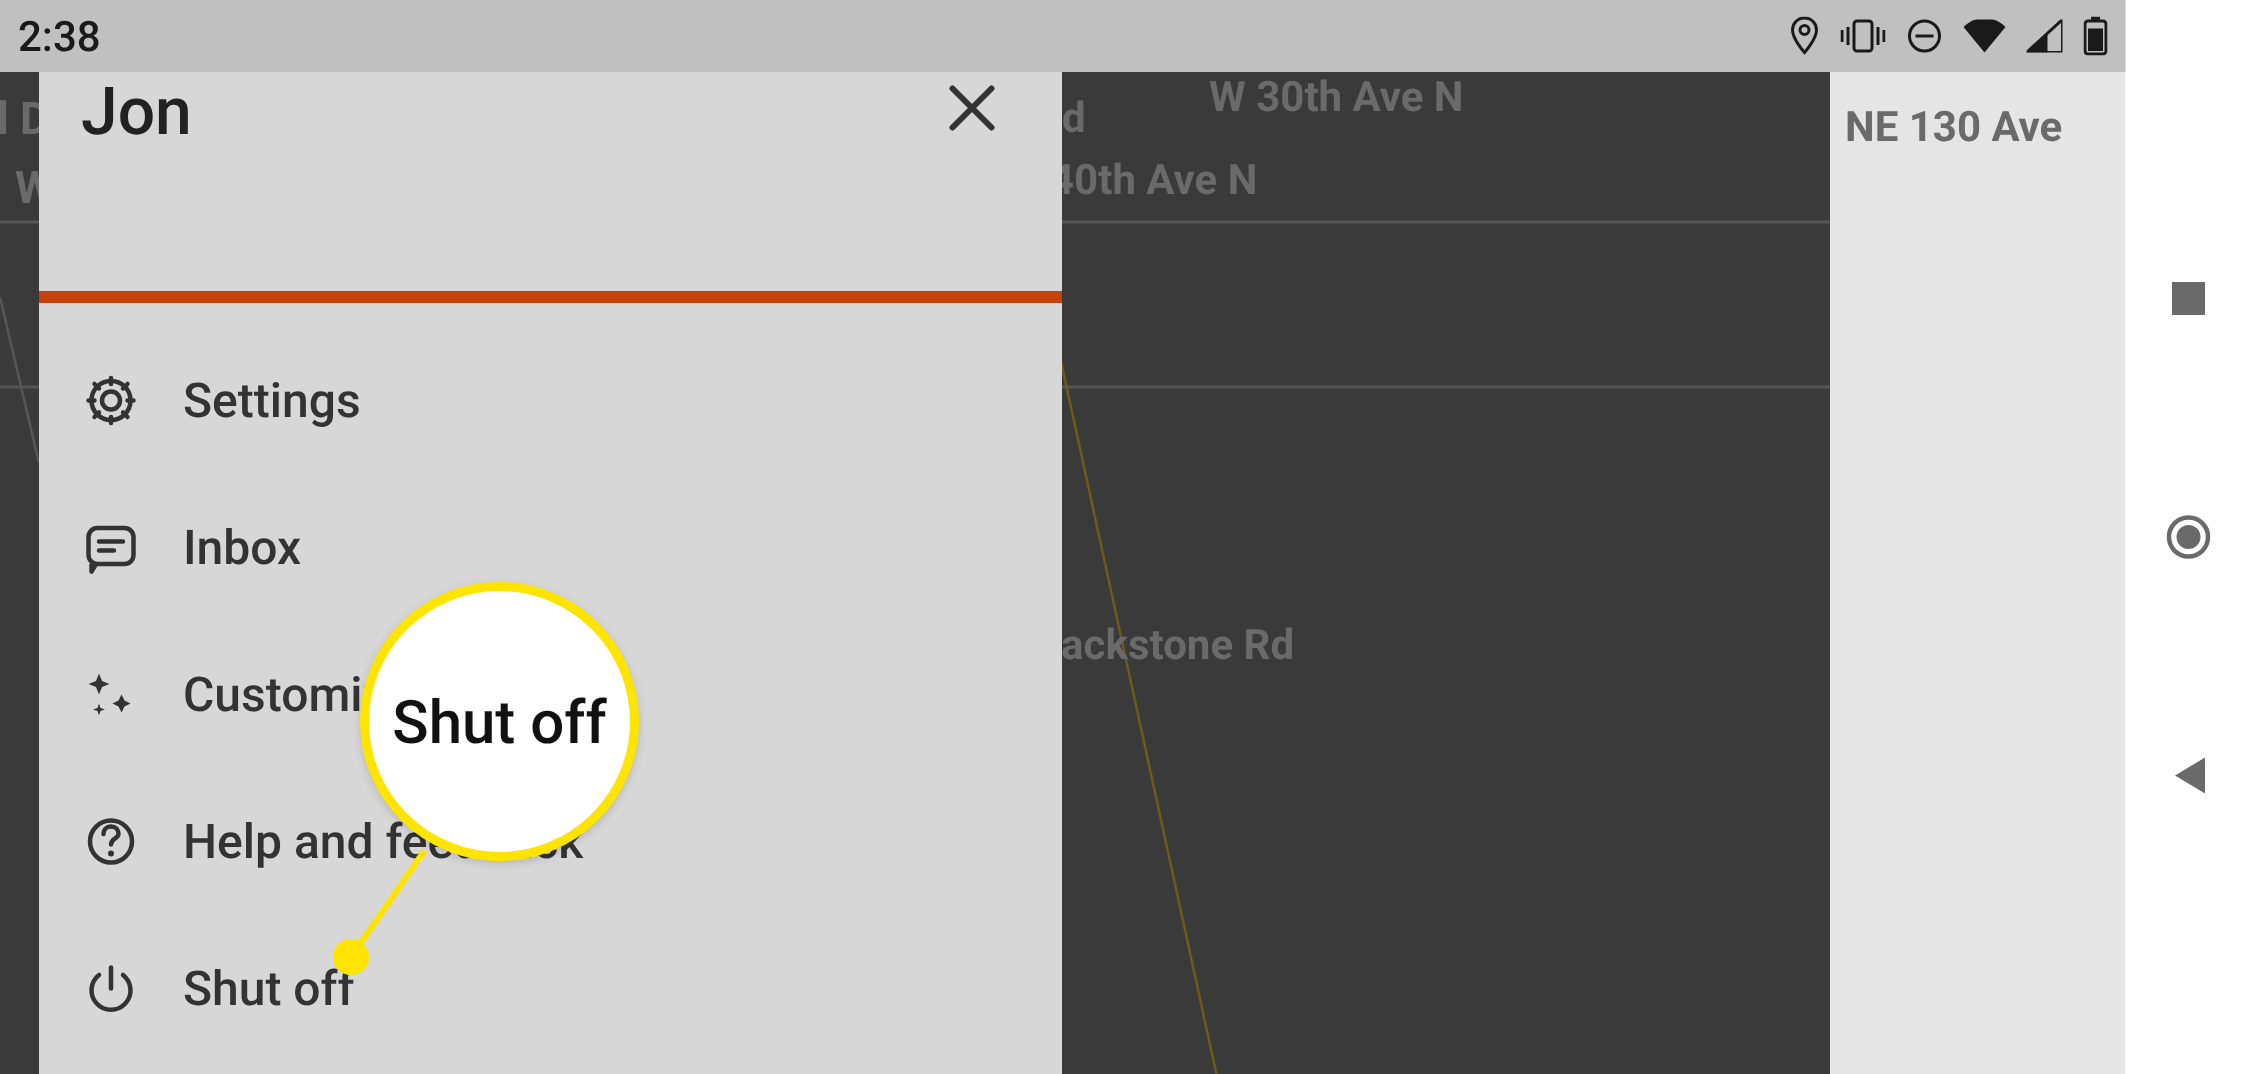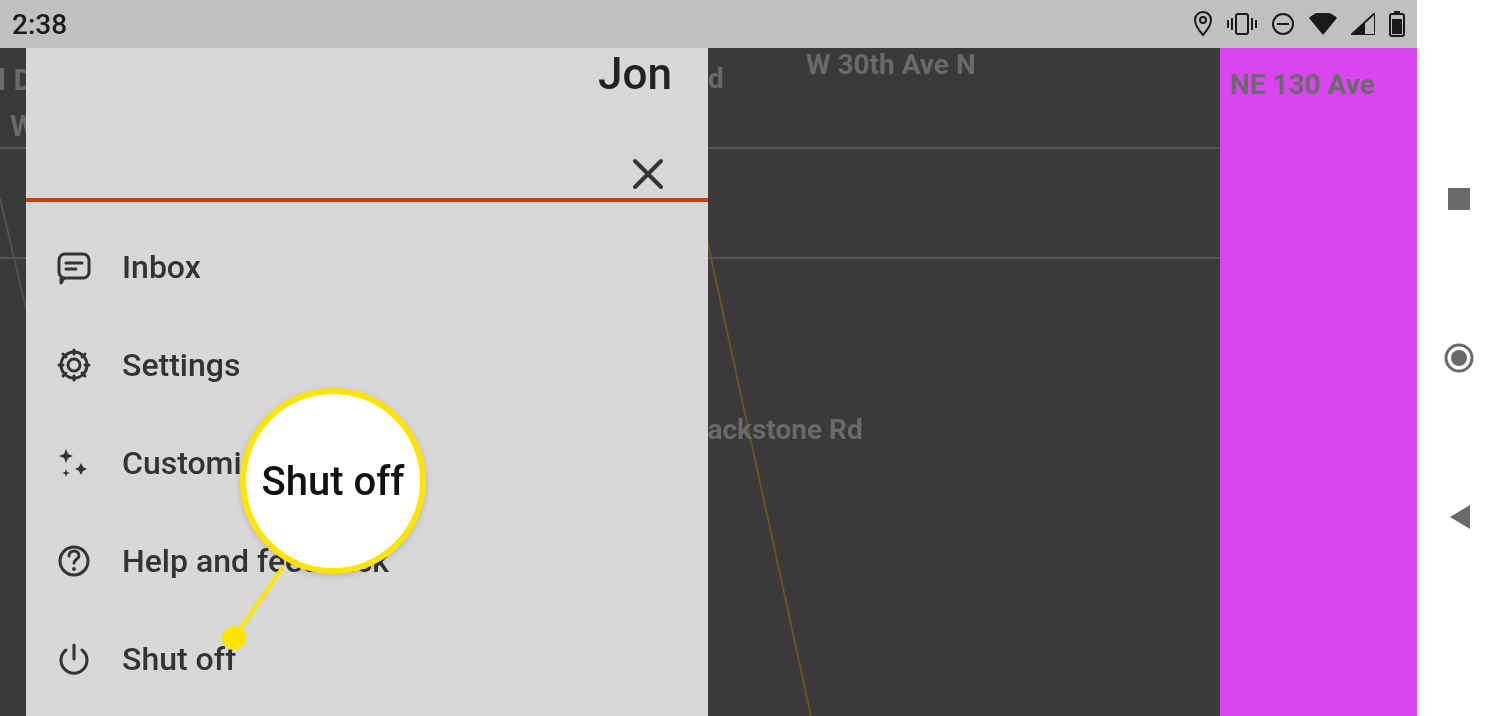--- a/index.html
+++ b/index.html
@@ -1,40 +1,40 @@
 <!DOCTYPE html>
 <html><head>
 <meta charset="utf-8">
 <style>
   * { margin: 0; padding: 0; box-sizing: border-box; }
   html, body { width: 1500px; height: 716px; overflow: hidden; font-family: Roboto, Arial, sans-serif; background: #fff; }
 
   .stage { position: relative; width: 1500px; height: 716px; }
 
   
-  .device { position: absolute; left: 0; top: 0; width: 1417px; height: 716px; background: #d946ef; }
+  .device { position: absolute; left: 0; top: 0; width: 1417px; height: 716px; background: #e5e5e5; }
 
   
   .sys-nav { position: absolute; left: 1417px; top: 0; width: 83px; height: 716px; background: #ffffff; display: flex; flex-direction: column; align-items: center; justify-content: space-around; padding: 120px 0; }
   .sys-nav .nav-btn { width: 36px; height: 36px; display: flex; align-items: center; justify-content: center; }
 
   
   .status-bar { position: absolute; left: 0; top: 0; width: 1417px; height: 48px; background: #c0c0c0; display: flex; align-items: center; justify-content: space-between; padding: 0 12px; color: #1a1a1a; z-index: 3; }
   .status-time { font-size: 28px; font-weight: 500; }
   .status-icons { display: flex; align-items: center; gap: 14px; }
   .status-icons svg, .status-icons .glyph { display: block; }
 
   
   .map { position: absolute; left: 0; top: 48px; width: 1220px; height: 668px; background: #3a3a3a; }
   .map .road-label { position: absolute; color: #6a6a6a; font-weight: 700; font-size: 28px; white-space: nowrap; }
   .map .diag-line { position: absolute; left: 0; top: 0; width: 100%; height: 100%; pointer-events: none; }
 
   
   .drawer { position: absolute; left: 26px; top: 48px; width: 682px; height: 668px; background: #d7d7d7; display: flex; flex-direction: column; z-index: 2; }
-  .drawer-header { height: 154px; display: flex; align-items: flex-end; justify-content: space-between; padding: 0 36px 0 28px; border-bottom: 4px solid #c2410c; flex-direction: column; }
+  .drawer-header { height: 154px; display: flex; align-items: flex-start; justify-content: space-between; padding: 0 36px 0 28px; border-bottom: 8px solid #c2410c; }
   .drawer-title { font-size: 44px; font-weight: 500; color: #222; }
   .close-btn { width: 48px; height: 48px; display:flex; align-items:center; justify-content:center; }
 
   .menu-list { flex: 1; padding-top: 16px; }
   .menu-item { height: 98px; display: flex; align-items: center; gap: 28px; padding: 0 28px; }
   .menu-item .icon-slot { width: 40px; height: 40px; display:flex; align-items:center; justify-content:center; color:#333; }
   .menu-item .label { font-size: 32px; color: #333; font-weight: 500; }
 
   
   .callout { position: absolute; left: 240px; top: 388px; width: 186px; height: 186px; border-radius: 50%; border: 6px solid #ffe400; background: #ffffff; display:flex; align-items:center; justify-content:center; z-index: 5; box-shadow: 0 2px 6px rgba(0,0,0,0.15);}
@@ -84,55 +84,56 @@
       <svg class="diag-line" viewBox="0 0 1417 668" preserveAspectRatio="none">
         <line x1="0" y1="100" x2="1417" y2="100" stroke="#555" stroke-width="2"></line>
         <line x1="0" y1="210" x2="1417" y2="210" stroke="#555" stroke-width="2"></line>
         <line x1="760" y1="-50" x2="950" y2="700" stroke="#6b5a1a" stroke-width="2"></line>
         <line x1="0" y1="150" x2="30" y2="260" stroke="#555" stroke-width="2"></line>
       </svg>
       <div class="road-label" style="left:-2px; top:14px; font-size:30px;">l D</div>
       <div class="road-label" style="left:10px; top:60px; font-size:30px;">W</div>
       <div class="road-label" style="left:708px; top:14px;">d</div>
       <div class="road-label" style="left:806px; top:0px;">W 30th Ave N</div>
+      <div class="road-label" style="left:700px; top:55px;">40th Ave N</div>
       <div class="road-label" style="left:1230px; top:20px;text-align:right;">NE 130 Ave</div>
       <div class="road-label" style="left:700px; top:365px;">lackstone Rd</div>
     </div>
 
     <div class="drawer">
       <div class="drawer-header">
         <div class="drawer-title">Jon</div>
         <div class="close-btn">
           <svg width="34" height="34" viewBox="0 0 34 34">
               <path d="M4 4L30 30M30 4L4 30" stroke="#333" stroke-width="4" stroke-linecap="round"></path>
             </svg>
         </div>
       </div>
       <div class="menu-list">
 
         <div class="menu-item">
           <span class="icon-slot">
             <svg width="36" height="36" viewBox="0 0 36 36">
+                <circle cx="18" cy="18" r="6" fill="none" stroke="#333" stroke-width="3"></circle>
+                <path d="M18 3v4M18 29v4M3 18h4M29 18h4M7 7l3 3M26 26l3 3M29 7l-3 3M10 26l-3 3" stroke="#333" stroke-width="3" stroke-linecap="round"></path>
+                <circle cx="18" cy="18" r="13" fill="none" stroke="#333" stroke-width="3"></circle>
+              </svg>
+          </span>
+          <span class="label">Settings</span>
+        </div>
+
+        <div class="menu-item">
+          <span class="icon-slot">
+            <svg width="36" height="36" viewBox="0 0 36 36">
                 <rect x="3" y="5" width="30" height="24" rx="6" fill="none" stroke="#333" stroke-width="3"></rect>
                 <path d="M10 14h16M10 20h10" stroke="#333" stroke-width="3" stroke-linecap="round"></path>
                 <path d="M8 29l-3 5v-5" fill="none" stroke="#333" stroke-width="3" stroke-linejoin="round"></path>
               </svg>
           </span>
           <span class="label">Inbox</span>
-        </div>
-
-        <div class="menu-item">
-          <span class="icon-slot">
-            <svg width="36" height="36" viewBox="0 0 36 36">
-                <circle cx="18" cy="18" r="6" fill="none" stroke="#333" stroke-width="3"></circle>
-                <path d="M18 3v4M18 29v4M3 18h4M29 18h4M7 7l3 3M26 26l3 3M29 7l-3 3M10 26l-3 3" stroke="#333" stroke-width="3" stroke-linecap="round"></path>
-                <circle cx="18" cy="18" r="13" fill="none" stroke="#333" stroke-width="3"></circle>
-              </svg>
-          </span>
-          <span class="label">Settings</span>
         </div>
 
         <div class="menu-item">
           <span class="icon-slot">
             <svg width="36" height="36" viewBox="0 0 36 36">
                 <path d="M10 4l2 5 5 2-5 2-2 5-2-5-5-2 5-2zM25 18l2 4 4 2-4 2-2 4-2-4-4-2 4-2zM10 24l1 3 3 1-3 1-1 3-1-3-3-1 3-1z" fill="#333"></path>
               </svg>
           </span>
           <span class="label">Customize</span>
         </div>

